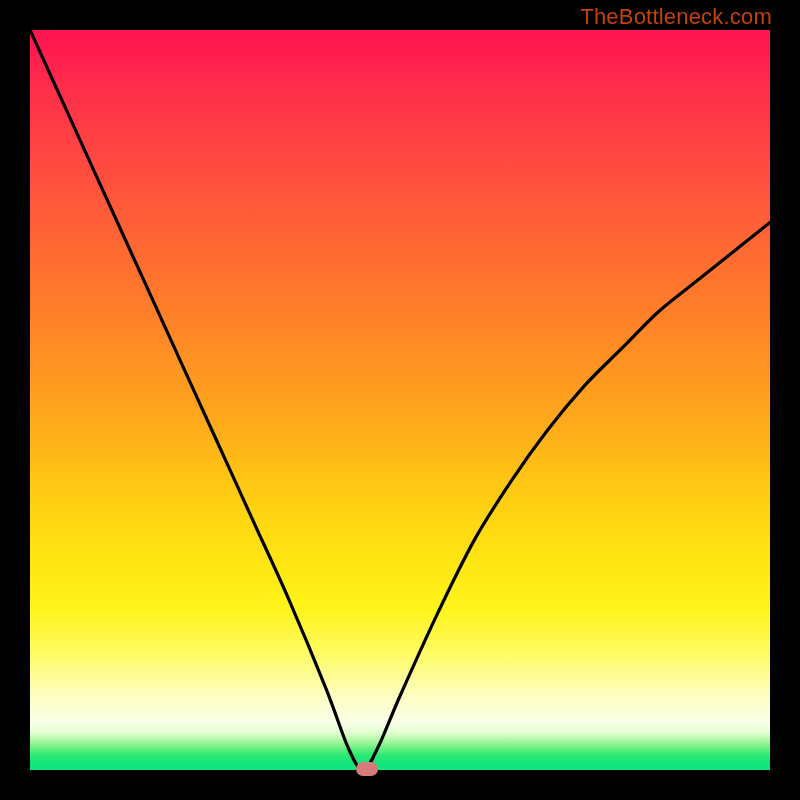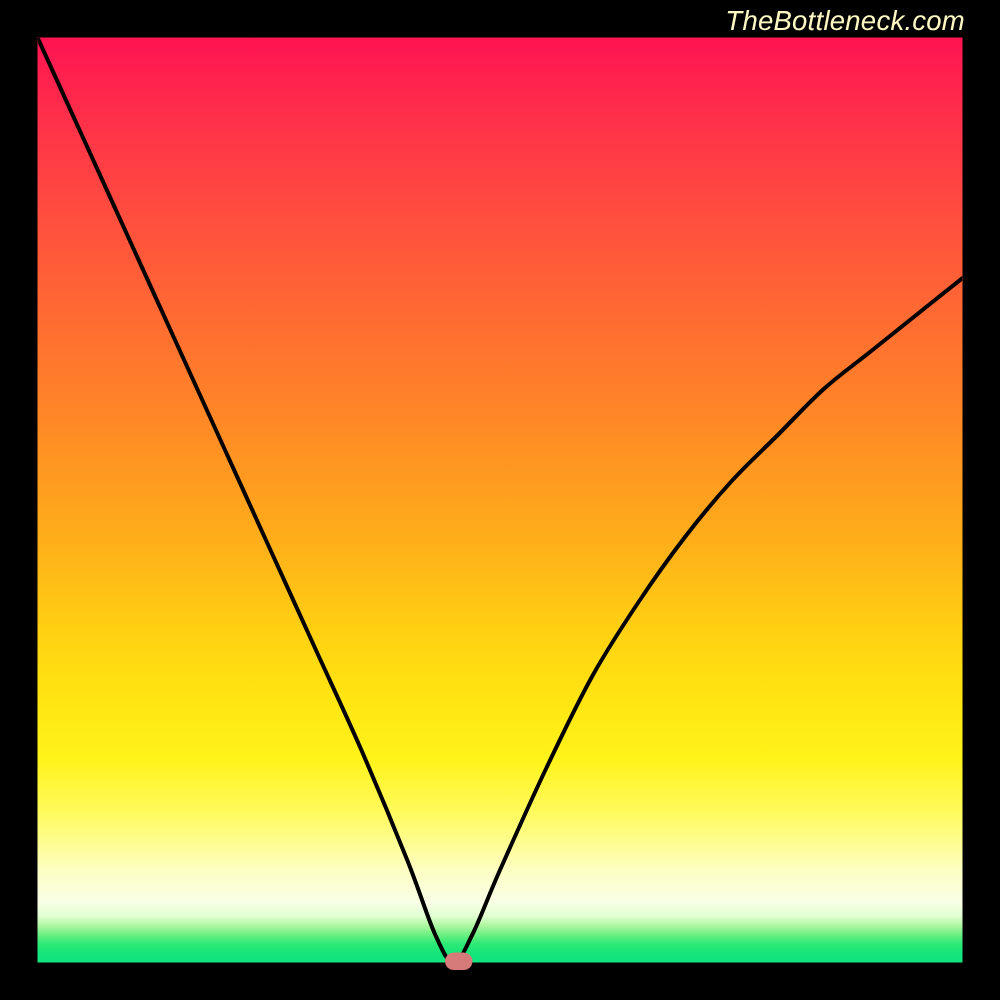--- a/index.html
+++ b/index.html
@@ -45,26 +45,25 @@
       #6cef82 97%,
       #2de874 98%,
       #15e57a 99%,
       #0fe580 100%
     );
   }
   .watermark {
     position: absolute;
     top: 4px;
     right: 28px;
-    color: #fef9c3;
+    color: #c2410c;
     font-size: 22px;
     font-weight: 500;
     letter-spacing: 0.2px;
     user-select: none;
-    font-style: italic;
   }
   svg.curve {
     position: absolute;
     top: 0;
     left: 0;
     width: 740px;
     height: 740px;
   }
   .marker {
     position: absolute;

